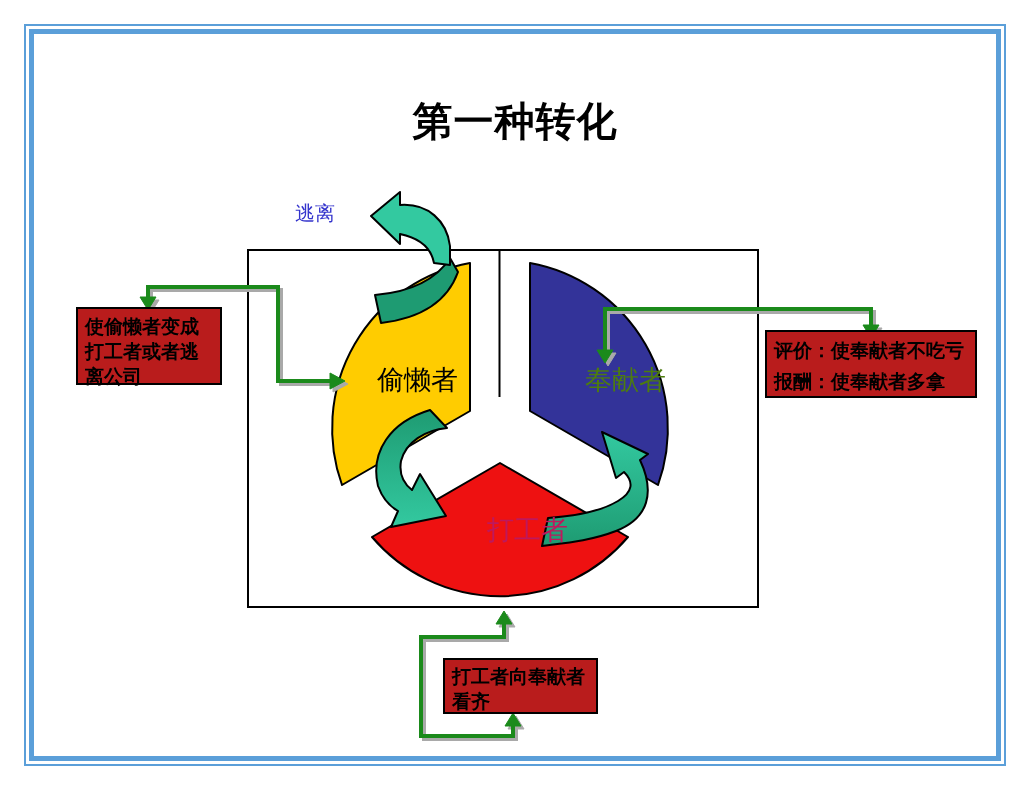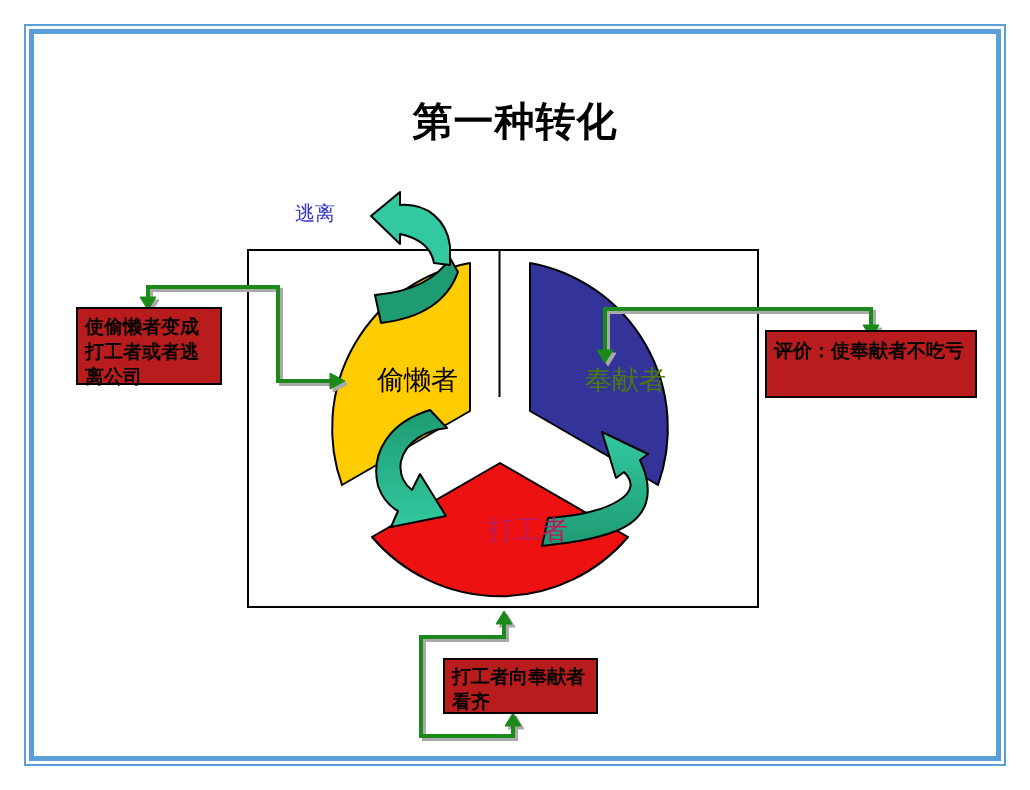--- a/index.html
+++ b/index.html
@@ -109,16 +109,17 @@
   </svg>
 
   <div class="escape-label">逃离</div>
   <div class="slice-label slacker">偷懒者</div>
   <div class="slice-label contributor">奉献者</div>
   <div class="slice-label worker">打工者</div>
 
   <div class="note-box note-left">使偷懒者变成打工者或者逃离公司</div>
   <div class="note-box note-right">
     <div class="line">评价：使奉献者不吃亏</div>
+    <div class="line">报酬：使奉献者多拿</div>
   </div>
   <div class="note-box note-bottom">打工者向奉献者看齐</div>
 
 </div>
 
 </body></html>

